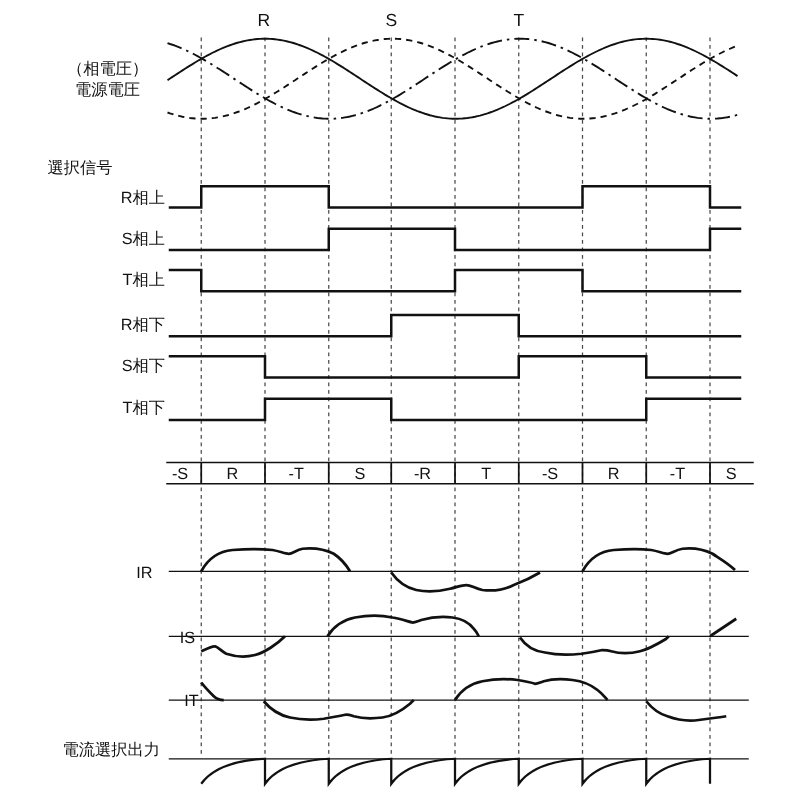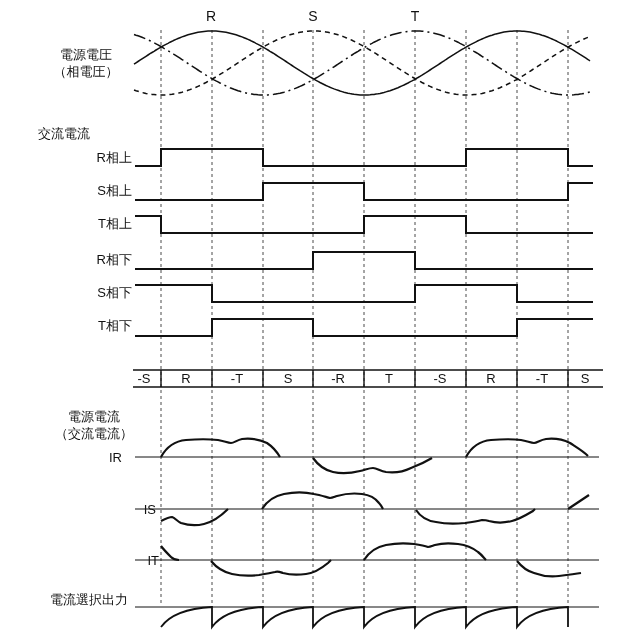--- a/index.html
+++ b/index.html
@@ -59,51 +59,47 @@
       <path d="M135,560 H599" fill="none" stroke="#111111" stroke-width="1" stroke-linecap="butt" stroke-linejoin="miter"></path>
       <path d="M161,546 C164,550 168,554 171,557 C173,559 176,560 179,560" fill="none" stroke="#111111" stroke-width="2.2" stroke-linecap="butt" stroke-linejoin="miter"></path>
       <path d="M211,561 C216,567 223,572 232,574 C241,576 251,576 259,575 C265,574 271,573 275,572 C278,571 280,572 283,573 C290,575 298,575 306,574 C314,573 322,568 328,563 L331,560" fill="none" stroke="#111111" stroke-width="2.2" stroke-linecap="butt" stroke-linejoin="miter"></path>
       <path d="M364,560 C369,552 376,547 386,545 C396,543 406,543 414,544 C420,545 425,546 428,547 C430,547 432,546 435,545 C442,543 450,543 458,544 C466,545 473,548 478,552 C482,555 484,558 486,560" fill="none" stroke="#111111" stroke-width="2.2" stroke-linecap="butt" stroke-linejoin="miter"></path>
       <path d="M517,561 C521,566 527,571 534,573 C542,576 551,577 559,576 C567,575 575,574 581,573" fill="none" stroke="#111111" stroke-width="2.2" stroke-linecap="butt" stroke-linejoin="miter"></path>
       <path d="M135,607 H599" fill="none" stroke="#111111" stroke-width="1" stroke-linecap="butt" stroke-linejoin="miter"></path>
       <path d="M161,627 Q174,609 212,607 L212,627 Q225,609 263,607 L263,627 Q276,609 313,607 L313,627 Q326,609 364,607 L364,627 Q377,609 415,607 L415,627 Q428,609 466,607 L466,627 Q479,609 517,607 L517,627 Q530,609 568,607 L568,627" fill="none" stroke="#111111" stroke-width="1.8" stroke-linecap="butt" stroke-linejoin="miter"></path>
     </svg>
 
   <div class="lbl ctr two" style="left:36px;top:46px;width:100px">
+    <div>（相電圧）</div>
     <div>電源電圧</div>
-    <div>（相電圧）</div>
   </div>
 
   <span class="sinlbl" style="left:201px">R</span>
   <span class="sinlbl" style="left:303px">S</span>
   <span class="sinlbl" style="left:405px">T</span>
 
-  <div class="lbl" style="left:38px;top:126px">交流電流</div>
+  <div class="lbl" style="left:38px;top:126px">選択信号</div>
   <div class="lbl right" style="right:508px;top:150px">R相上</div>
   <div class="lbl right" style="right:508px;top:183px">S相上</div>
   <div class="lbl right" style="right:508px;top:216px">T相上</div>
   <div class="lbl right" style="right:508px;top:252px">R相下</div>
   <div class="lbl right" style="right:508px;top:285px">S相下</div>
   <div class="lbl right" style="right:508px;top:318px">T相下</div>
 
 
   <span class="cell" style="left:127px">-S</span>
   <span class="cell" style="left:169px">R</span>
   <span class="cell" style="left:220px">-T</span>
   <span class="cell" style="left:271px">S</span>
   <span class="cell" style="left:321px">-R</span>
   <span class="cell" style="left:372px">T</span>
   <span class="cell" style="left:423px">-S</span>
   <span class="cell" style="left:474px">R</span>
   <span class="cell" style="left:525px">-T</span>
   <span class="cell" style="left:568px">S</span>
 
-  <div class="lbl right two" style="right:507px;top:408px">
-    <div>電源電流</div>
-    <div>（交流電流）</div>
-  </div>
 
   <div class="lbl right" style="right:518px;top:450px">IR</div>
   <div class="lbl right" style="right:484px;top:502px">IS</div>
   <div class="lbl right" style="right:481px;top:553px">IT</div>
 
   <div class="lbl right" style="right:512px;top:592px">電流選択出力</div>
 </div>
 
 </body></html>

